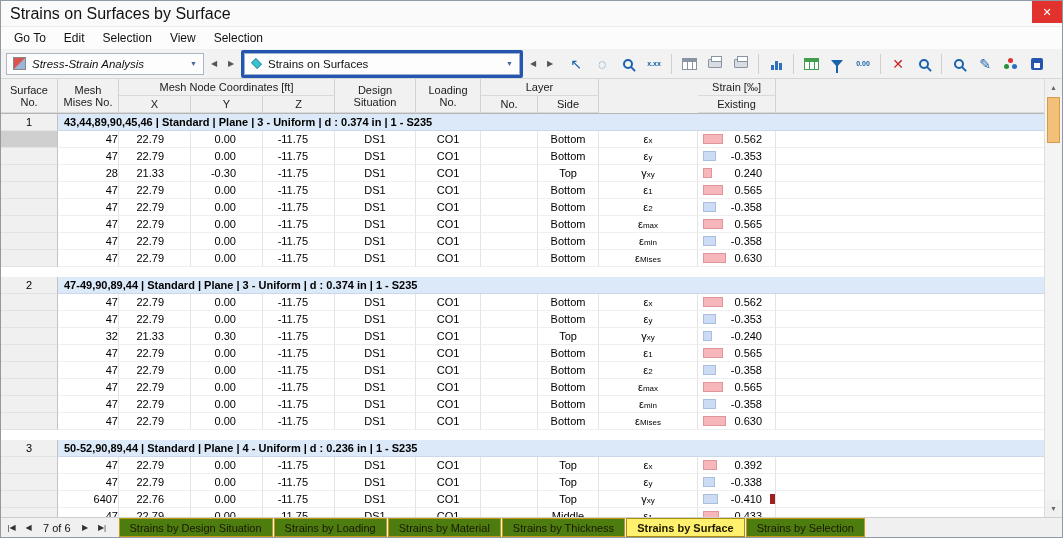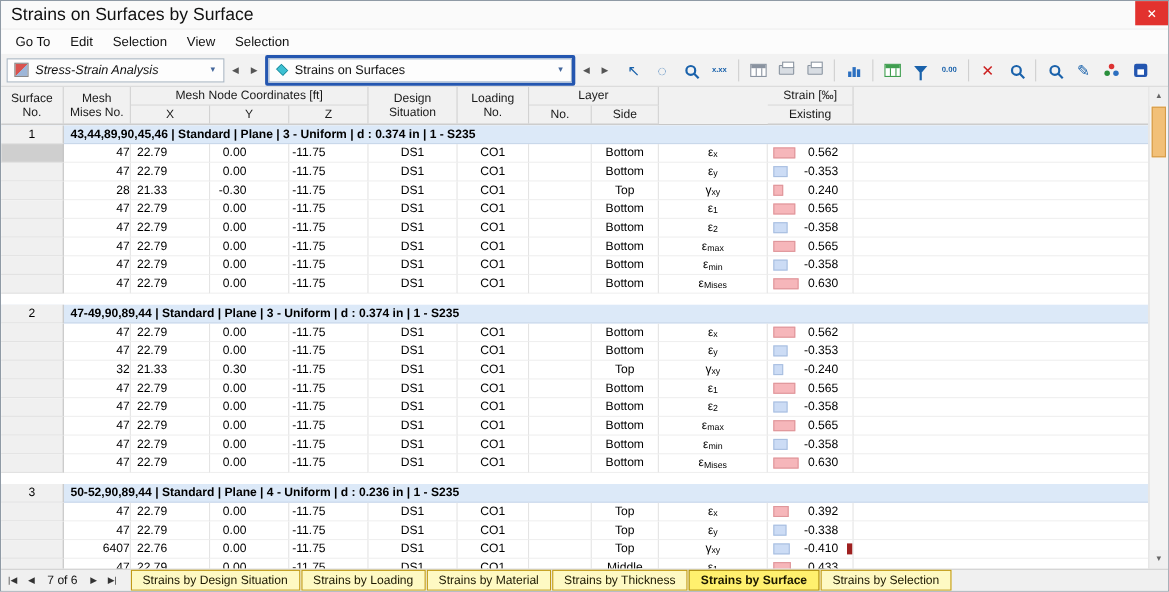--- a/index.html
+++ b/index.html
@@ -89,21 +89,21 @@
   .tc { font-size:11px; color:#000; display:flex; align-items:center; overflow:hidden;
         border-right:1px solid #e4e4e4; border-bottom:1px solid #efefef; cursor:default; }
   .c-surface { background:#f0f0f0; border-right:1px solid #c2c2c2; border-bottom:1px solid #e2e2e2;
                justify-content:center; }
   .c-surface.selected { background:#cfcfcf; }
   .group-row .c-surface { background:#f0f0f0; }
   .c-groupheader { font-weight:bold; padding-left:6px; border-right:none; border-bottom:1px solid #c9d8ea;
                    background:transparent; white-space:nowrap; }
   .c-num { justify-content:flex-end; }
   .c-node { }
-  .c-x,.c-y,.c-z { padding-right:38px; }
+  .c-x,.c-y,.c-z { padding-right:26px; }
   .c-mid { justify-content:center; }
   .c-val { position:relative; justify-content:flex-end; padding-right:13px; }
   .c-fill { border-right:none; }
   .bar { position:absolute; left:5px; top:3px; height:10px; }
   .bar.pos { background:#f6b6ba; border:1px solid #df969b; }
   .bar.neg { background:#ccdcf5; border:1px solid #a9bfe0; }
   .marker { position:absolute; right:0; top:3px; width:5px; height:10px; background:#9e2020; }
   .sub { font-size:8px; align-self:flex-end; margin-bottom:2px; }
 
   
@@ -113,21 +113,21 @@
   .sc-thumb { height:46px; margin:1px 2px; background:#f2c078; border:1px solid #d69b47; cursor:grab; }
   .sc-track { flex:1; cursor:pointer; }
 
   
   .bottombar { position:absolute; left:0; right:0; bottom:0; height:20px; background:#f0f0f0;
                border-top:1px solid #cfcfcf; display:flex; align-items:stretch; }
   .pager { display:flex; align-items:center; padding-left:2px; }
   .pg-btn { width:17px; height:18px; background:transparent; border:none; font-size:8px; color:#333; cursor:pointer; }
   .pg-label { font-size:11px; color:#111; margin:0 6px; white-space:nowrap; }
   .tab-bar { display:flex; align-items:stretch; margin-left:8px; }
-  .tab { border:1px solid #c19a16; background:#fef9c3; color:#1c1800; font-size:11px; padding:0 10px;
+  .tab { border:1px solid #c19a16; background:#4d7c0f; color:#1c1800; font-size:11px; padding:0 10px;
          margin-right:1px; cursor:pointer; white-space:nowrap; }
   .tab.active { background:#fff06e; font-weight:bold; border-color:#ad8c0e; }
 </style>
 </head>
 <body>
 
 <div class="window">
 
   <div class="titlebar">
     <span class="title">Strains on Surfaces by Surface</span>

